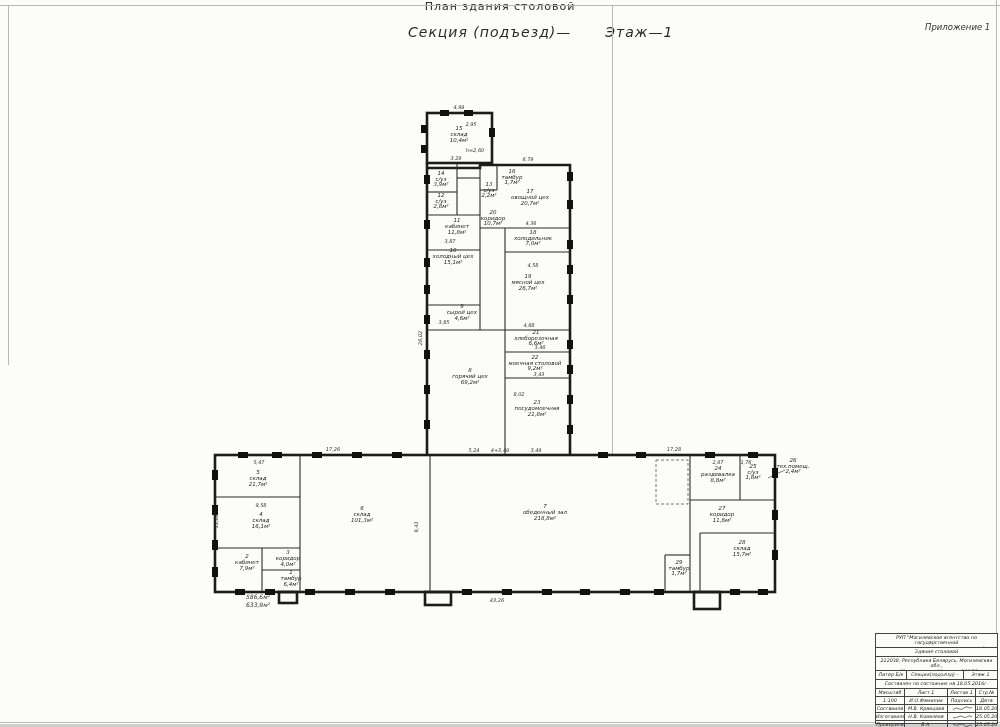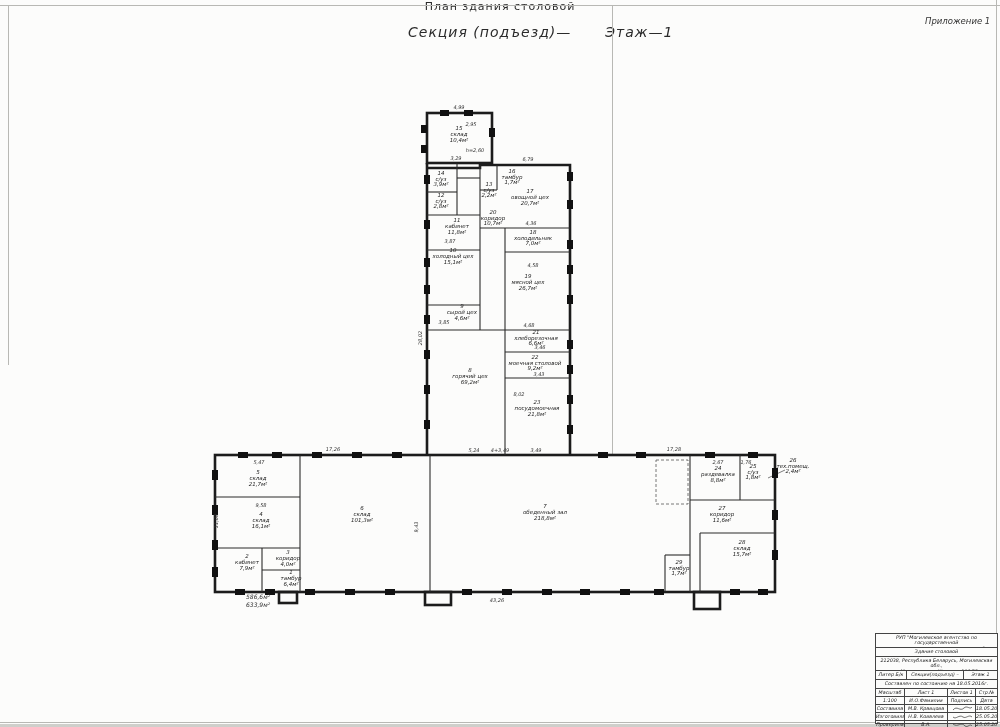--- a/index.html
+++ b/index.html
@@ -2,21 +2,21 @@
 <html><head>
 <meta charset="utf-8">
 <style>
   html,body{margin:0;padding:0}
   body{width:1000px;height:727px;background:#fcfcfb;position:relative;overflow:hidden;
        font-family:"DejaVu Sans",sans-serif;color:#222}
   .hdr{position:absolute;top:8;left:395px;width:210px;text-align:center;
        font-size:11px;letter-spacing:1px;color:#2a2a2a}
   .hdr-line2{position:absolute;top:24px;left:408px;width:200px;font-style:italic;font-size:14px;
        letter-spacing:1px;color:#2a2a2a;display:flex;gap:34px;white-space:nowrap}
-  .appendix{position:absolute;top:16px;left:925px;font-style:italic;font-size:8.5px;color:#333}
+  .appendix{position:absolute;top:22px;left:925px;font-style:italic;font-size:8.5px;color:#333}
   svg text{font-family:"DejaVu Sans",sans-serif}
   .rm{font-size:5.5px;font-style:italic;fill:#222;text-anchor:middle}
   .dm{font-size:5px;font-style:italic;fill:#333;text-anchor:middle}
   .tot{font-size:6px;font-style:italic;fill:#333}
   
   .tb{position:absolute;left:875px;top:633px;width:121px;height:89px;border:1px solid #444;
       font-size:4.8px;font-style:italic;color:#222;background:#fcfcfb;line-height:1.12}
   .tb .row{border-bottom:1px solid #444;text-align:center;overflow:hidden}
   .tb .cells{display:flex}
   .tb .cells>div{border-right:1px solid #444;flex:0 0 auto;text-align:center;overflow:hidden}

